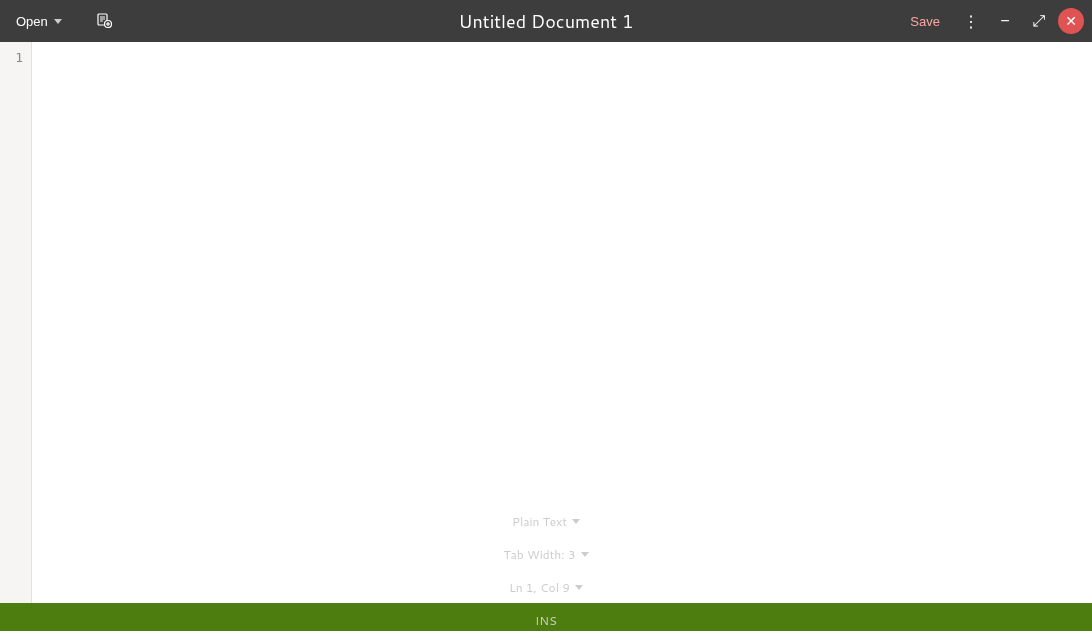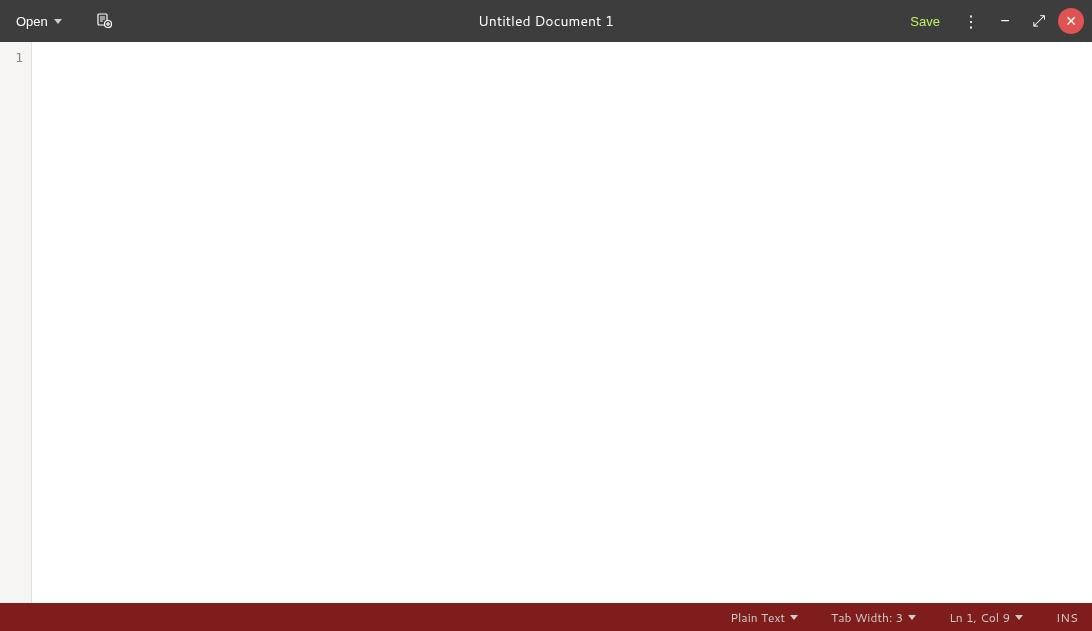--- a/index.html
+++ b/index.html
@@ -36,21 +36,21 @@
       align-items: center;
       gap: 19px;
       flex: 1;
     }
 
     .header-center {
       position: absolute;
       left: 50%;
       transform: translateX(-50%);
       color: #ffffff;
-      font-size: 14px;
+      font-size: 18px;
     }
 
     .header-right {
       display: flex;
       align-items: center;
       gap: 4px;
       flex: 1;
       justify-content: flex-end;
     }
 
@@ -64,21 +64,21 @@
       font-size: 13px;
       display: flex;
       align-items: center;
       gap: 4px;
       height: 30px;
     }
 
     .btn-save {
       background: transparent;
       border: none;
-      color: #bef264;
+      color: #fca5a5;
       cursor: pointer;
       padding: 4px 12px;
       border-radius: 4px;
       font-size: 13px;
       height: 30px;
       text-align: right;
     }
 
     .btn-icon {
       background: transparent;
@@ -138,30 +138,31 @@
       background: #ffffff;
       outline: none;
       border: none;
       resize: none;
       line-height: 1.5;
       color: #2e2e2e;
     }
 
     
     .statusbar {
-      background: #7f1d1d;
+      background: #4d7c0f;
       height: 28px;
       display: flex;
       align-items: center;
       padding: 0 8px;
       color: #cccccc;
       font-size: 12px;
       flex-shrink: 0;
       justify-content: flex-end;
-      gap: 21px;
+      gap: 12px;
+      flex-direction: column;
     }
 
     .statusbar-item {
       display: flex;
       align-items: center;
       gap: 3px;
       padding: 2px 6px;
       border-radius: 3px;
       cursor: pointer;
       height: 22px;

